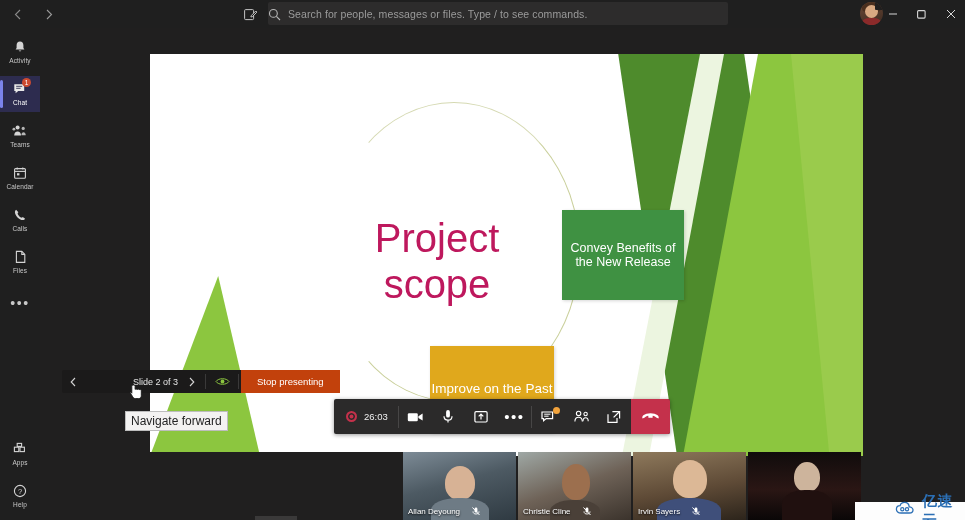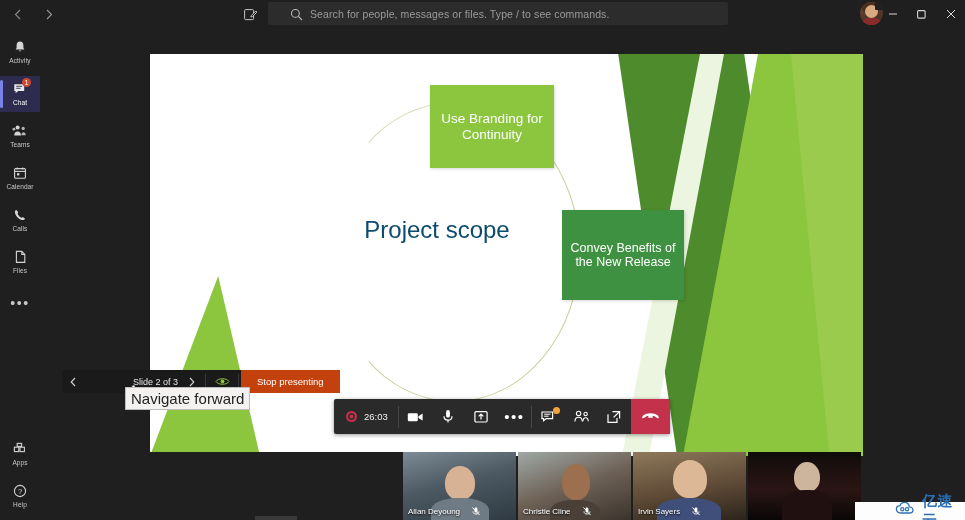--- a/index.html
+++ b/index.html
@@ -23,21 +23,21 @@
     cursor: pointer; line-height: 1;
   }
   .nav-arrow.enabled { color: #9a9a9a; }
   .compose-icon {
     position: absolute; left: 241px; top: 5px; width: 18px; height: 18px;
     display: flex; align-items: center; justify-content: center; cursor: pointer;
   }
   .searchbar {
     position: absolute; left: 268px; top: 2px; width: 460px; height: 23px;
     background: #2d2c2c; border-radius: 2px;
-    display: flex; align-items: center; padding: 0 22px; cursor: text;
+    display: flex; align-items: center; padding: 0 0; cursor: text;
   }
   .searchbar .s-icon { width: 13px; height: 13px; margin-right: 7px; flex: 0 0 auto; }
   .searchbar .s-text {
     color: #9b9b9b; font-size: 10.5px; white-space: nowrap; letter-spacing: 0.1px;
   }
   .avatar {
     position: absolute; right: 82px; top: 2px; width: 23px; height: 23px;
     border-radius: 50%; overflow: hidden; cursor: pointer;
     background: linear-gradient(160deg,#6b4a38 0%,#3d2a20 100%);
   }
@@ -149,21 +149,21 @@
     box-shadow: 1px 1px 3px rgba(0,0,0,0.16);
   }
   .sbox-1 { left: 280px; top: 31px; width: 124px; height: 83px;
             background: #8cc63f; font-size: 13.5px; }
   .sbox-2 { left: 412px; top: 156px; width: 122px; height: 90px;
             background: #3f9142; font-size: 12.5px; }
   .sbox-3 { left: 280px; top: 292px; width: 124px; height: 86px;
             background: #e0a81c; font-size: 13.5px; }
   .slide-title {
     position: absolute; left: 182px; top: 162px; width: 210px;
-    text-align: center; color: #0c4a6e; font-size: 24px; line-height: 1.14;
+    text-align: center; color: #be185d; font-size: 40px; line-height: 1.14;
     font-family: "Liberation Sans", sans-serif;
   }
   .slide-num {
     position: absolute; left: 464px; top: 348px; color: #b9b9b9; font-size: 9px;
   }
 
   
   .pres-ctl {
     position: absolute; left: 22px; top: 316px; height: 23px;
     display: flex; align-items: center; background: #1b1a1a; border-radius: 2px;
@@ -177,22 +177,22 @@
   .pc-eye {
     width: 28px; height: 23px; display: flex; align-items: center;
     justify-content: center; cursor: pointer;
   }
   .pc-stop {
     height: 23px; padding: 0 16px; display: flex; align-items: center;
     color: #ffffff; font-size: 9.5px; cursor: pointer; background: #c2410c;
     white-space: nowrap;
   }
   .tooltip {
-    position: absolute; left: 85px; top: 333px; background: #f3f2f1;
-    border: 1px solid #bdbdbd; color: #232323; font-size: 15px;
+    position: absolute; left: 85px; top: 357px; background: #f3f2f1;
+    border: 1px solid #bdbdbd; color: #232323; font-size: 12px;
     padding: 2px 5px; white-space: nowrap;
   }
   .cursor-hand {
     position: absolute; left: 90px; top: 330px; width: 13px; height: 16px;
     pointer-events: none;
   }
 
   
   .callbar {
     position: absolute; left: 294px; top: 345px; height: 35px;
@@ -423,22 +423,22 @@
       <div class="g-shape g2"></div>
       <div class="g-shape g1"></div>
       <div class="g-shape g3"></div>
       <div class="g-shape g4"></div>
       <div class="g-shape g5"></div>
 
       <div class="circle-line"></div>
 
       <div class="slide-title">Project scope</div>
 
-      <div class="sbox sbox-1">Use Branding for Continuity</div>
       <div class="sbox sbox-2">Convey Benefits of the New Release</div>
+      <div class="sbox sbox-3">Improve on the Past</div>
 
       <div class="slide-num">2</div>
     </div>
 
     <div class="pres-ctl">
       <div class="pc-arrow">
         <svg width="6" height="10" viewBox="0 0 6 10">
             <path d="M5 1 L1.2 5 L5 9" stroke="#d4d4d4" stroke-width="1.1" fill="none"></path>
           </svg>
       </div>

